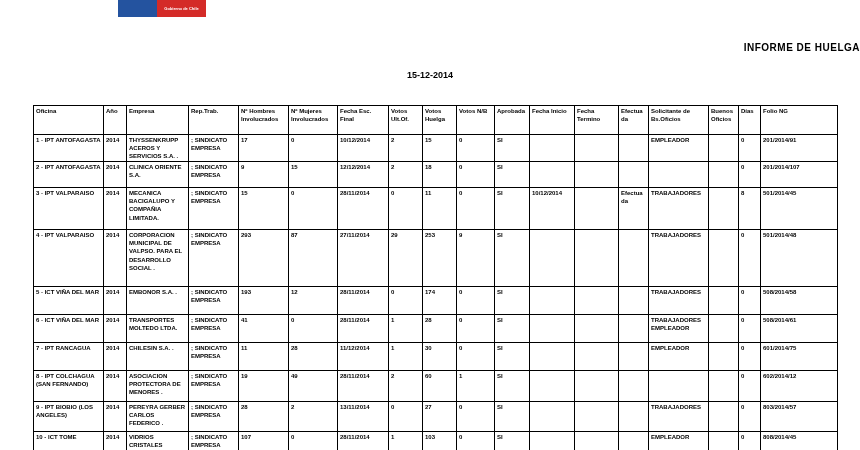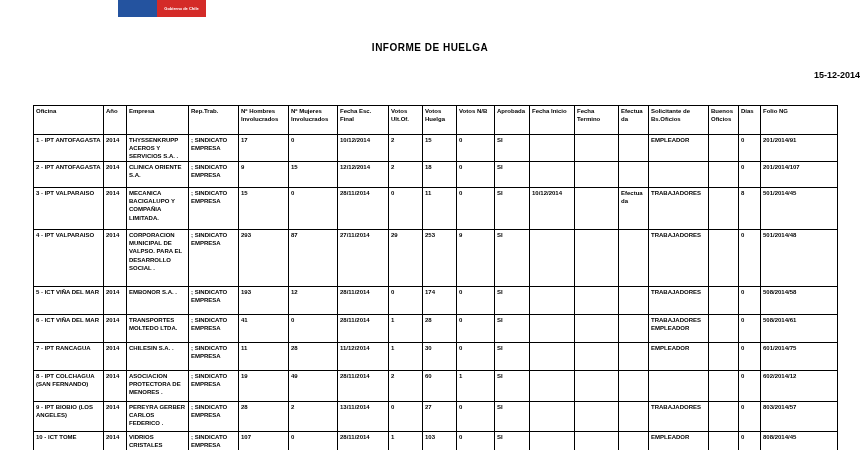--- a/index.html
+++ b/index.html
@@ -4,23 +4,23 @@
 <style>
   html,body{margin:0;padding:0;}
   body{
     width:860px;height:450px;overflow:hidden;background:#ffffff;
     font-family:"Liberation Sans",sans-serif;color:#000;position:relative;
   }
   .logo{position:absolute;left:118px;top:0;display:flex;height:17px;}
   .logo-blue{width:39px;height:17px;}
   .logo-red{width:49px;height:17px;display:flex;align-items:center;justify-content:center;}
   .logo-red span{color:#fff;font-size:4px;font-weight:bold;white-space:nowrap;}
-  .title{position:absolute;top:42px;left:0;width:100%;text-align:center;
+  .title{position:absolute;top:42px;left:0;width:100%;text-align:right;
          font-size:10px;font-weight:bold;letter-spacing:.5px;}
-  .date{position:absolute;top:70px;left:0;width:100%;text-align:right;
+  .date{position:absolute;top:70px;left:0;width:100%;text-align:center;
         font-size:9px;font-weight:bold;}
   table.report{
     position:absolute;left:33px;top:105px;width:804px;
     border-collapse:collapse;table-layout:fixed;
   }
   table.report th,table.report td{
     border:1px solid #000;vertical-align:top;text-align:left;
     padding:1px 2px;font-size:6px;line-height:1.35;
     word-wrap:break-word;overflow:hidden;
   }

